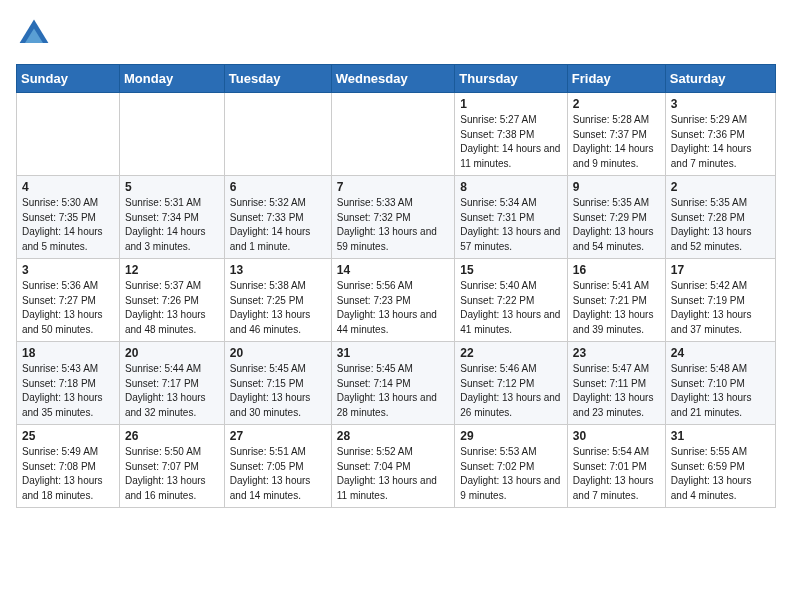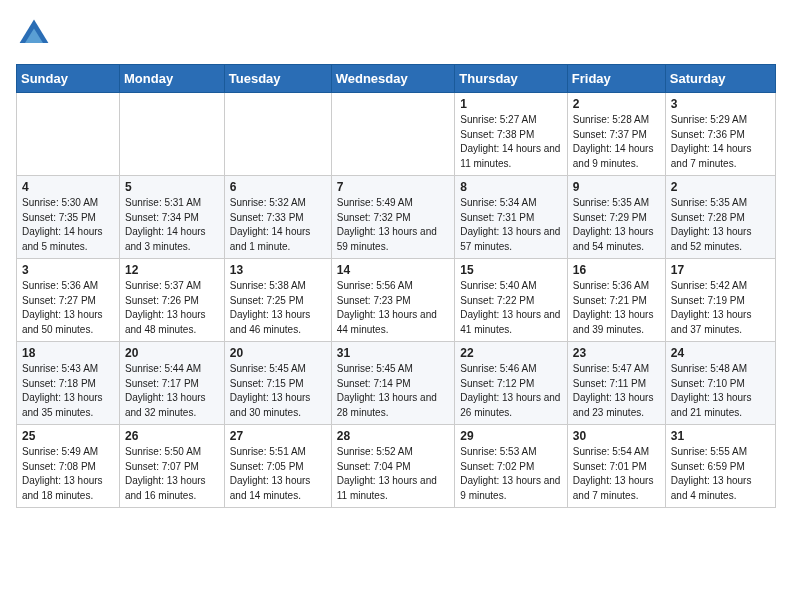--- a/index.html
+++ b/index.html
@@ -173,21 +173,21 @@
         </td>
         <td>
           <span class="cell-day">6</span>
           <div class="cell-info">Sunrise: 5:32 AM
 Sunset: 7:33 PM
 Daylight: 14 hours
 and 1 minute.</div>
         </td>
         <td>
           <span class="cell-day">7</span>
-          <div class="cell-info">Sunrise: 5:49 AM
+          <div class="cell-info">Sunrise: 5:33 AM
 Sunset: 7:32 PM
 Daylight: 13 hours
 and 59 minutes.</div>
         </td>
         <td>
           <span class="cell-day">8</span>
           <div class="cell-info">Sunrise: 5:34 AM
 Sunset: 7:31 PM
 Daylight: 13 hours
 and 57 minutes.</div>
@@ -238,21 +238,21 @@
         </td>
         <td>
           <span class="cell-day">15</span>
           <div class="cell-info">Sunrise: 5:40 AM
 Sunset: 7:22 PM
 Daylight: 13 hours
 and 41 minutes.</div>
         </td>
         <td>
           <span class="cell-day">16</span>
-          <div class="cell-info">Sunrise: 5:36 AM
+          <div class="cell-info">Sunrise: 5:41 AM
 Sunset: 7:21 PM
 Daylight: 13 hours
 and 39 minutes.</div>
         </td>
         <td>
           <span class="cell-day">17</span>
           <div class="cell-info">Sunrise: 5:42 AM
 Sunset: 7:19 PM
 Daylight: 13 hours
 and 37 minutes.</div>

